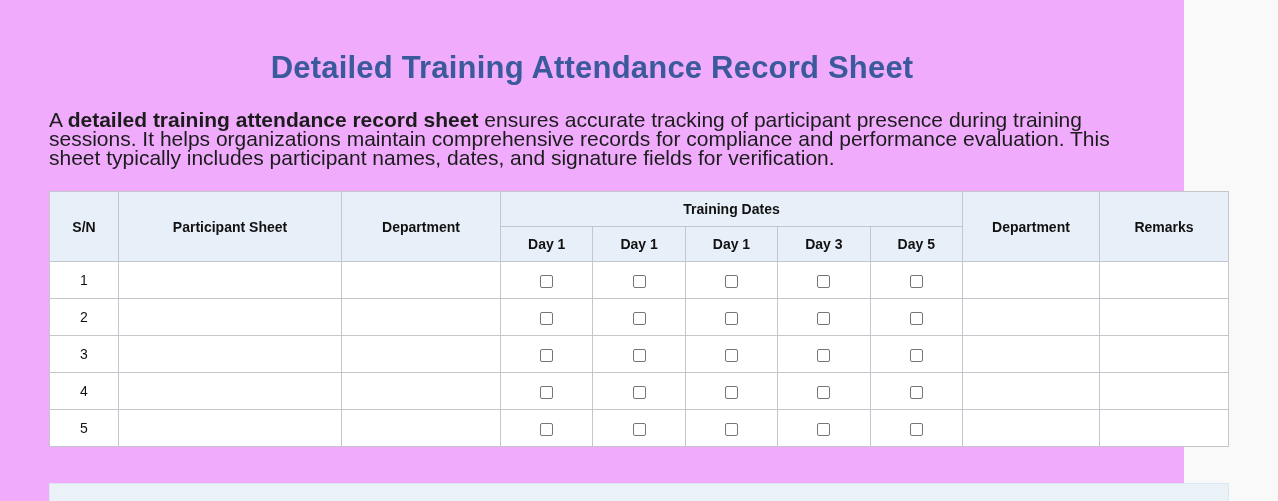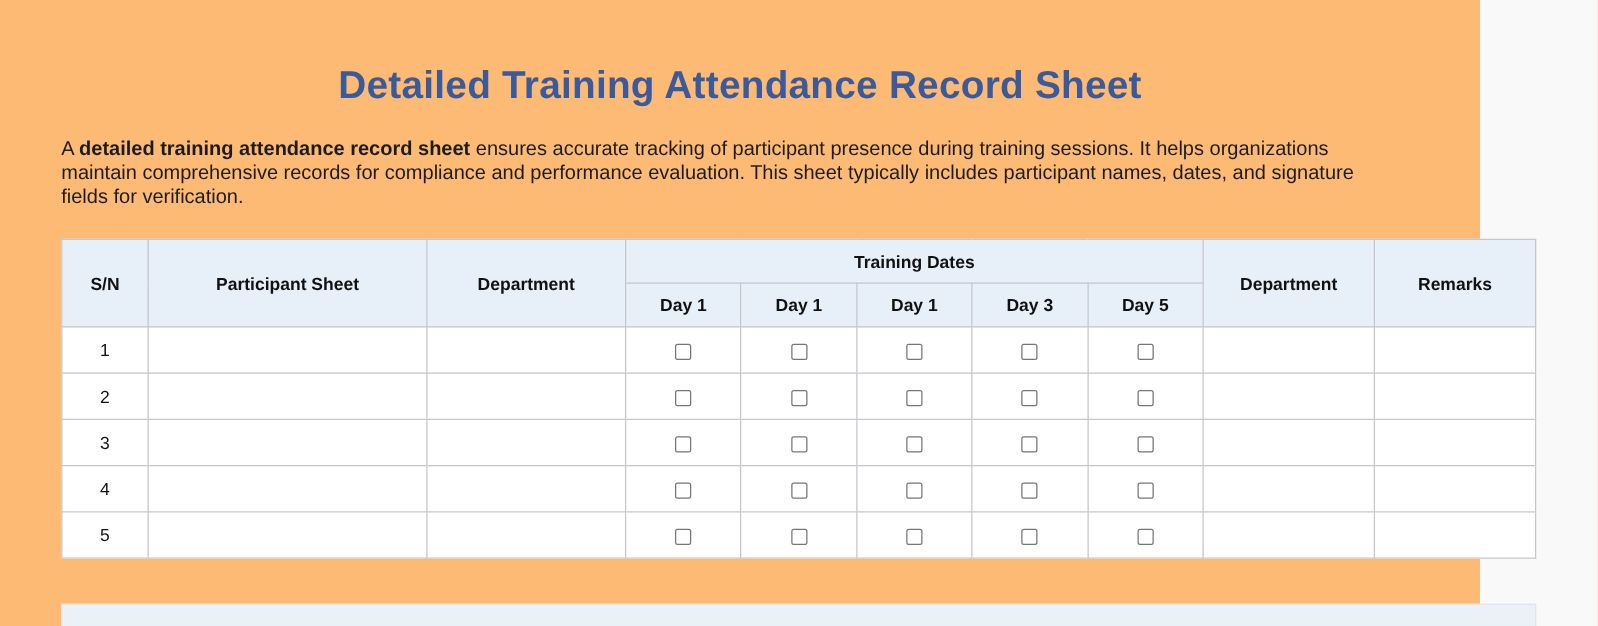--- a/index.html
+++ b/index.html
@@ -8,36 +8,36 @@
     background: #f9f9f9;
     width: 1278px;
     height: 501px;
     overflow: hidden;
     font-family: "Liberation Sans", sans-serif;
   }
   #page {
     position: relative;
     width: 1184px;
     height: 501px;
-    background: #fdba74;
+    background: #f0abfc;
     box-sizing: border-box;
   }
   .title {
     text-align: center;
     color: #3a5a9b;
     font-size: 31px;
     font-weight: bold;
     margin: 0;
     padding-top: 50px;
     letter-spacing: 0.2px;
   }
   .intro {
     margin: 0;
     padding: 24px 64px 0 49px;
-    font-size: 16px;
+    font-size: 21px;
     line-height: 19px;
     color: #1c1c1c;
   }
   .intro b { font-weight: bold; }
 
   .sheet-table {
     border-collapse: collapse;
     width: 1180px;
     margin: 24px 0 0 49px;
     table-layout: fixed;

